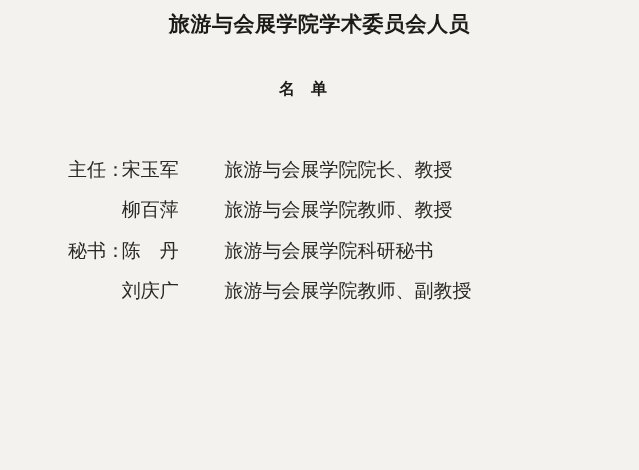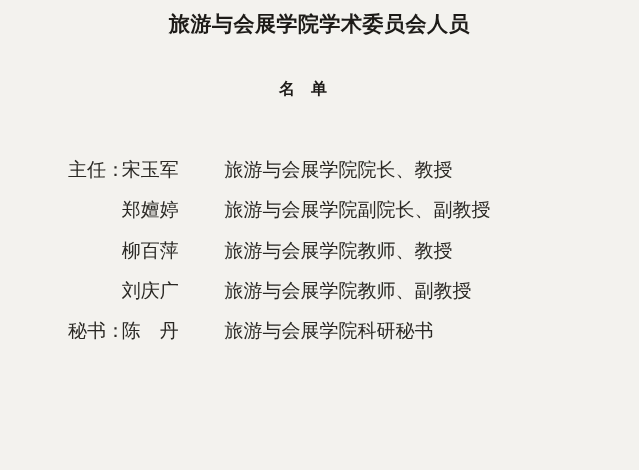--- a/index.html
+++ b/index.html
@@ -80,39 +80,34 @@
 
   <div class="rows">
 
     <div class="row">
       <span class="role">主任：</span>
       <span class="name">宋玉军</span>
       <span class="desc">旅游与会展学院院长、教授</span>
     </div>
 
 
-    <div class="row">
-      <span class="role"></span>
-      <span class="name">郑嬗婷</span>
-      <span class="desc">旅游与会展学院副院长、副教授</span>
-    </div>
 
     <div class="row">
       <span class="role"></span>
       <span class="name">柳百萍</span>
       <span class="desc">旅游与会展学院教师、教授</span>
     </div>
 
 
     <div class="row">
+      <span class="role">秘书：</span>
+      <span class="name">陈　丹</span>
+      <span class="desc">旅游与会展学院科研秘书</span>
+    </div>
+
+    <div class="row">
       <span class="role"></span>
       <span class="name">刘庆广</span>
       <span class="desc">旅游与会展学院教师、副教授</span>
-    </div>
-
-    <div class="row">
-      <span class="role">秘书：</span>
-      <span class="name">陈　丹</span>
-      <span class="desc">旅游与会展学院科研秘书</span>
     </div>
 
   </div>
 </div>
 
 </body></html>

